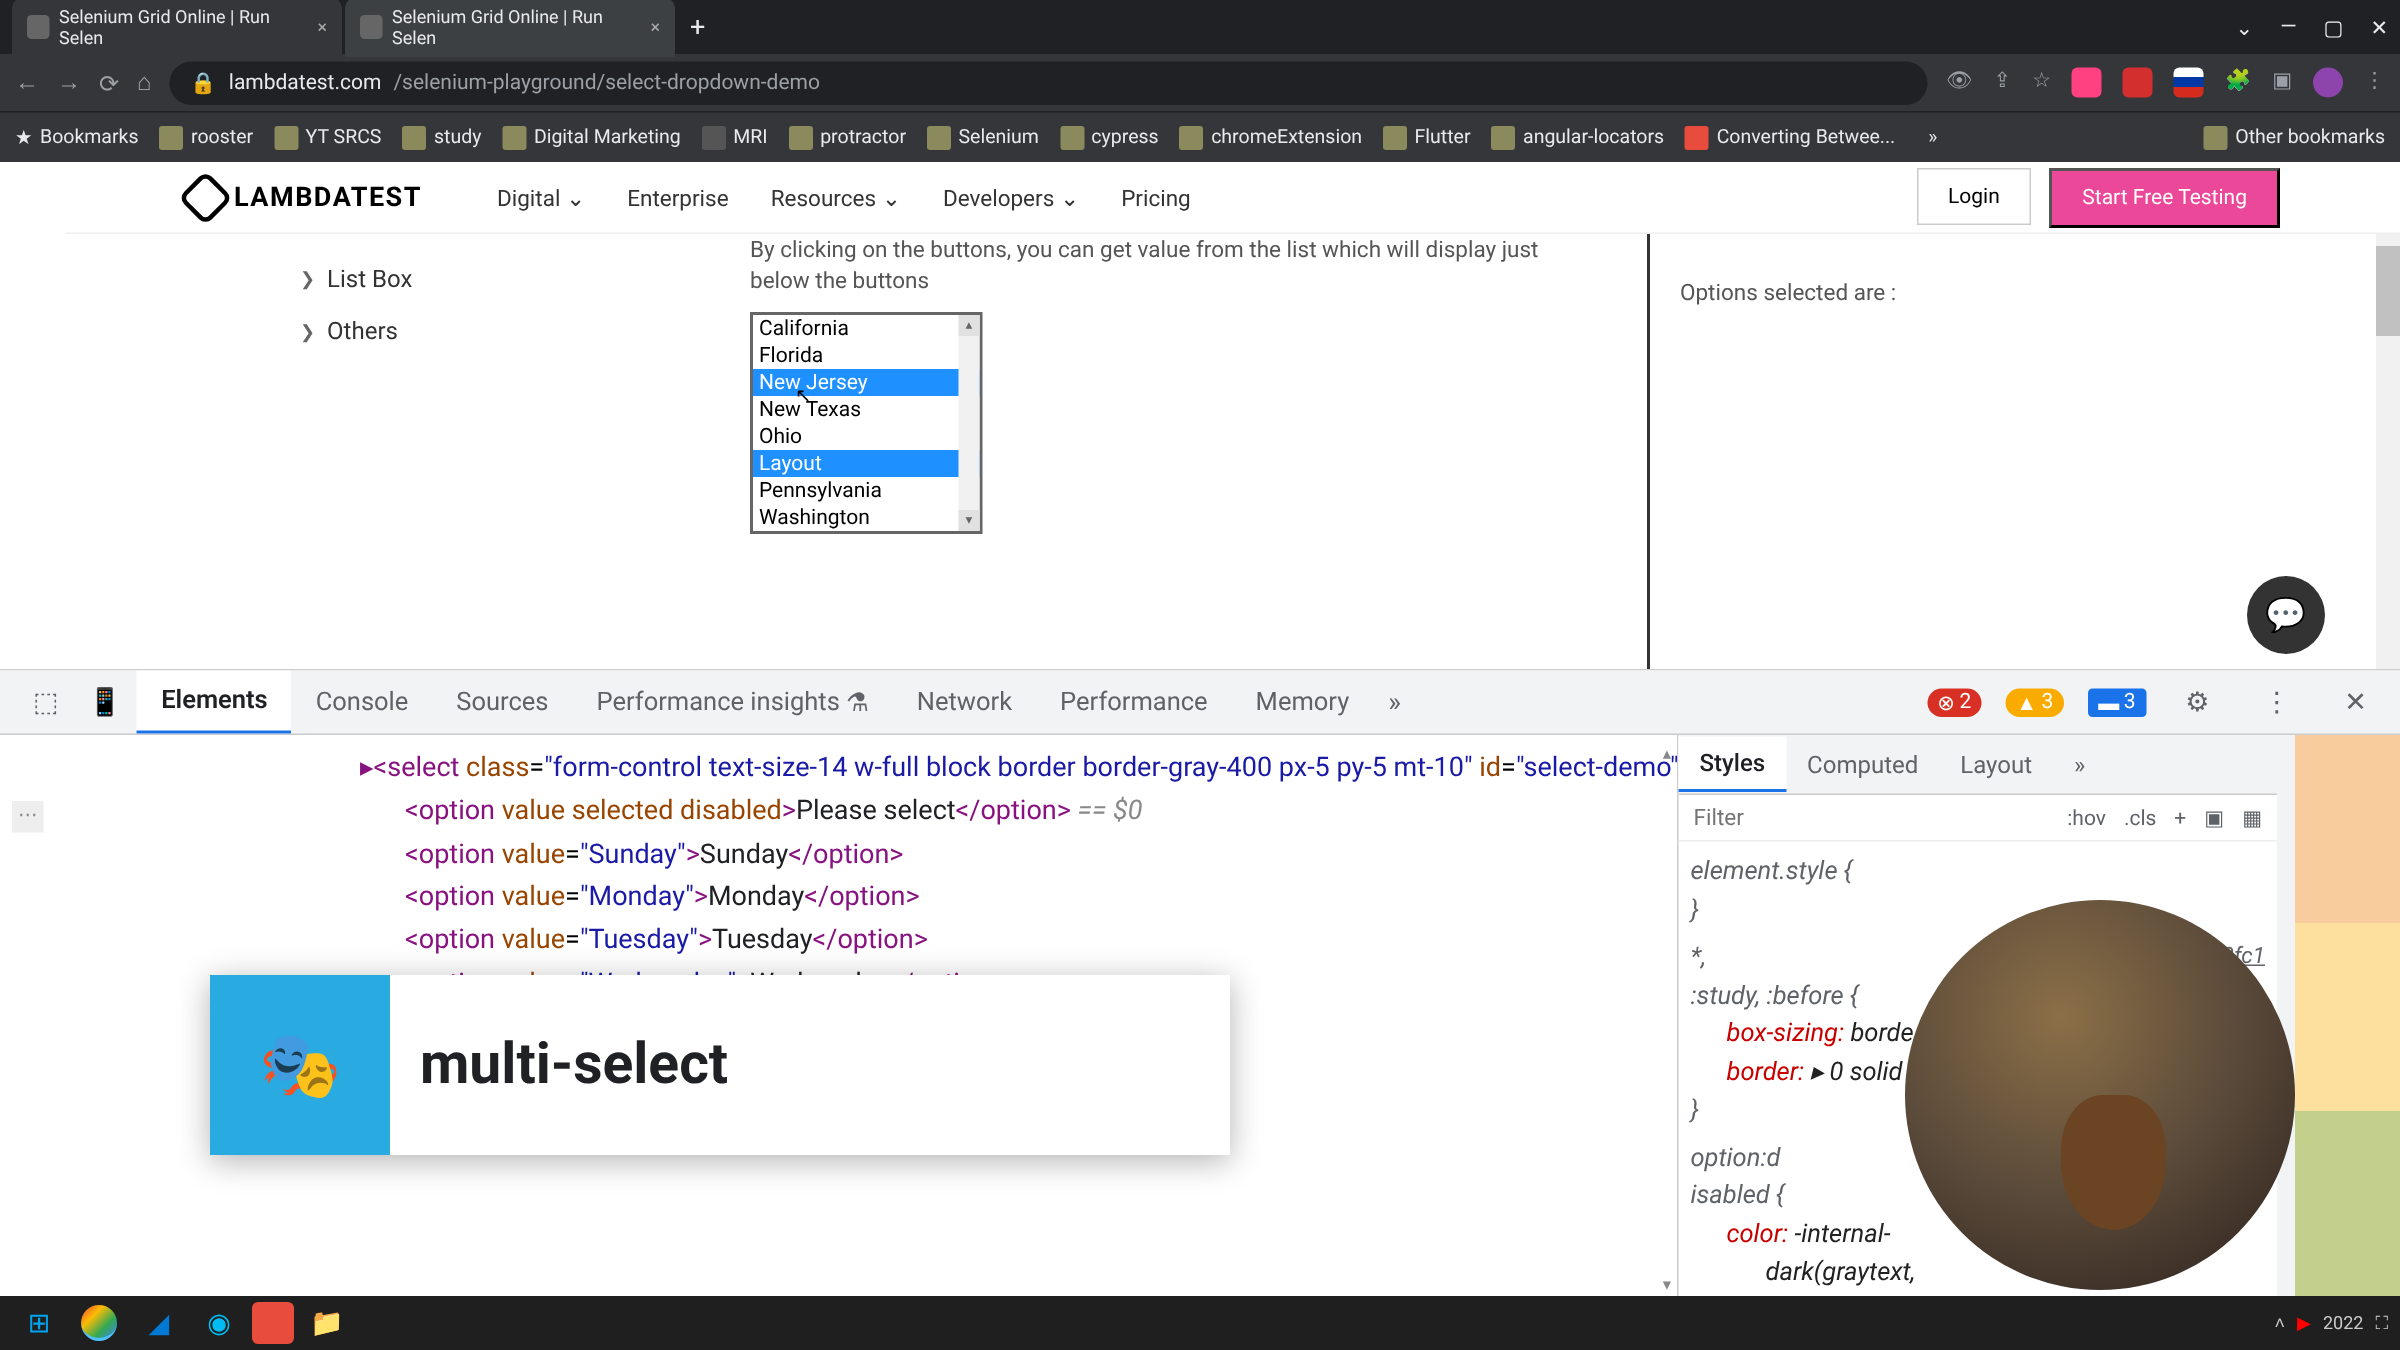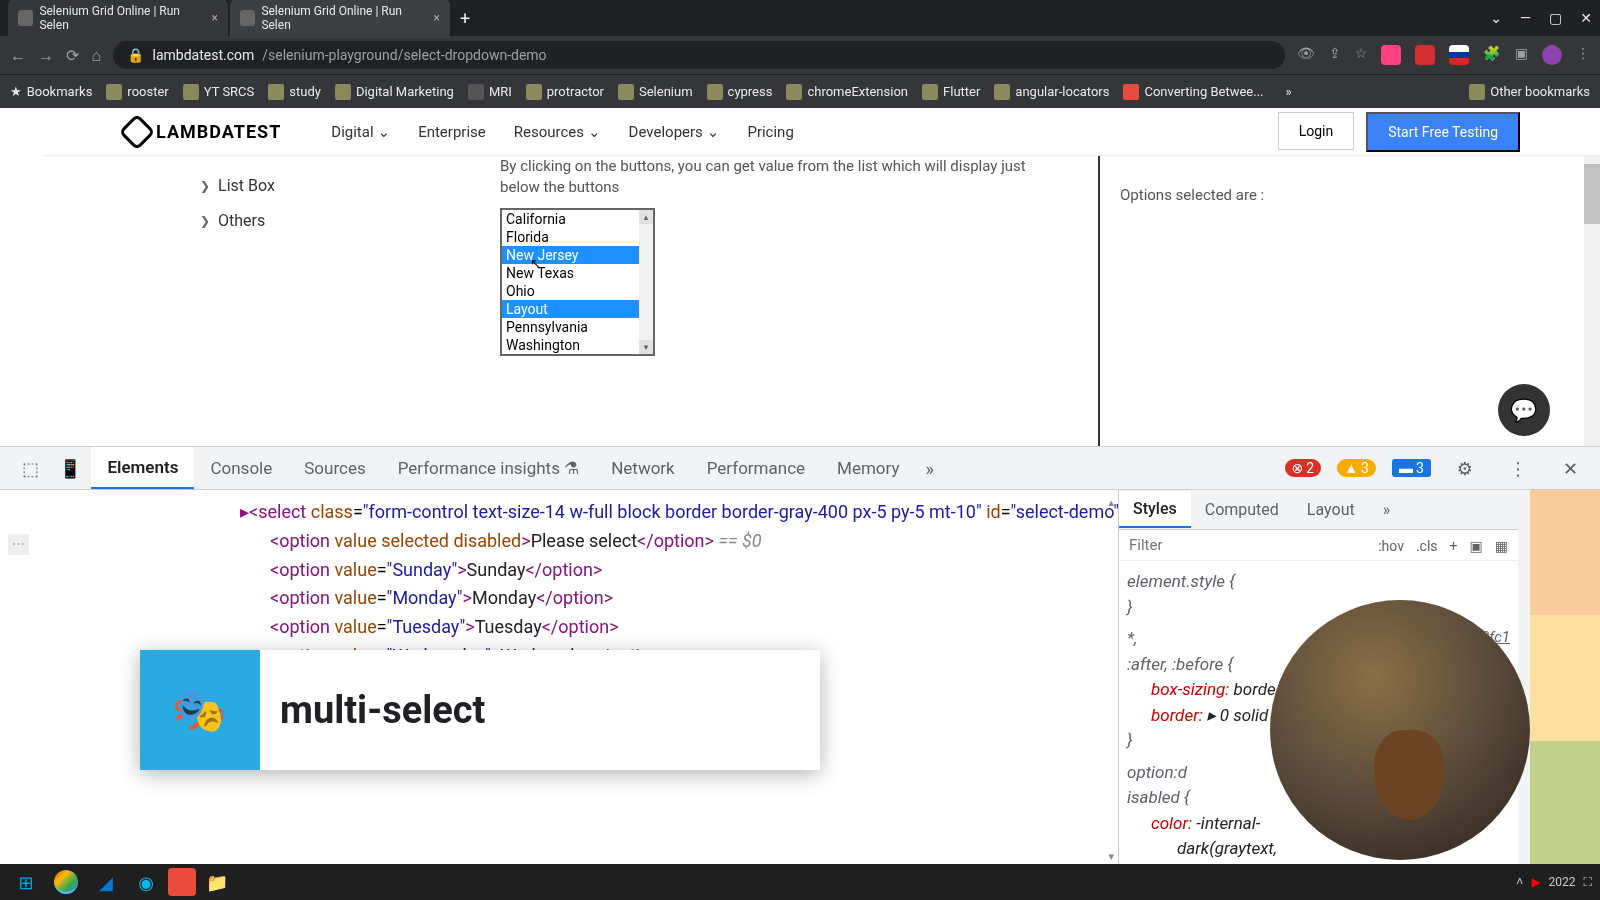--- a/index.html
+++ b/index.html
@@ -47,21 +47,21 @@
 .divider-v { width: 2px; background: #333; margin: 0 20px; }
 .right-col { width: 480px; padding-top: 30px; font-size: 15px; color: #555; }
 
 .top-nav { position: absolute; top: 108px; left: 0; right: 0; height: 48px; background: #fff; display: flex; align-items: center; padding: 0 80px; border-bottom: 1px solid #eee; z-index: 10; margin-left: 44px; }
 .logo { display: flex; align-items: center; gap: 6px; font-weight: 700; font-size: 18px; letter-spacing: 1px; }
 .logo-mark { width: 26px; height: 26px; border: 3px solid #000; border-radius: 6px; transform: rotate(45deg); }
 .nav-items { display: flex; gap: 28px; margin-left: 50px; font-size: 15px; color: #333; }
 .nav-item { display: flex; align-items: center; gap: 4px; cursor: pointer; }
 .nav-right { margin-left: auto; display: flex; gap: 12px; align-items: flex-start; }
 .login-btn { border: 1px solid #ccc; padding: 10px 20px; background: #fff; cursor: pointer; font-size: 14px; }
-.start-btn { background: #3b82f6; color: #fff; padding: 10px 20px; cursor: pointer; font-size: 14px; }
+.start-btn { background: #ec4899; color: #fff; padding: 10px 20px; cursor: pointer; font-size: 14px; }
 
 .chat-bubble { position: absolute; right: 50px; bottom: 10px; width: 52px; height: 52px; border-radius: 50%; background: #333; display: flex; align-items: center; justify-content: center; color: #fff; font-size: 22px; }
 .page-scroll { position: absolute; right: 0; top: 0; width: 16px; height: 100%; background: #f1f1f1; }
 .page-thumb { position: absolute; top: 8px; width: 100%; height: 60px; background: #c1c1c1; }
 
 
 .devtools { height: 460px; background: #fff; display: flex; flex-direction: column; border-top: 1px solid #ccc; }
 .dt-tabs { height: 44px; background: #f1f3f4; display: flex; align-items: center; padding: 0 12px; gap: 0; border-bottom: 1px solid #ccc; font-size: 17px; }
 .dt-icon-btn { padding: 0 10px; color: #5f6368; cursor: pointer; font-size: 18px; }
 .dt-tab { padding: 10px 16px; color: #5f6368; cursor: pointer; }
@@ -358,21 +358,21 @@
         <span class="filter-btn">:hov</span>
         <span class="filter-btn">.cls</span>
         <span class="filter-btn">+</span>
         <span class="filter-btn">▣</span>
         <span class="filter-btn">▦</span>
       </div>
       <div class="styles-content">
         <div><span class="css-sel">element.style {</span></div>
         <div><span class="css-sel">}</span></div>
         <div style="margin-top:6px"><span class="css-sel">*,</span><span class="css-link">729bd30777c3fc1</span></div>
-        <div><span class="css-sel">:after, :before {</span></div>
+        <div><span class="css-sel">:study, :before {</span></div>
         <div><span class="css-prop">box-sizing:</span> <span class="css-val">borde</span></div>
         <div><span class="css-prop">border:</span> <span class="css-val">▸ 0 solid</span></div>
         <div><span class="css-sel">}</span></div>
         <div style="margin-top:6px"><span class="css-sel">option:d</span><span class="css-ua">user ag</span></div>
         <div><span class="css-sel">isabled {</span></div>
         <div><span class="css-prop">color:</span> <span class="css-val">-internal-</span></div>
         <div style="padding-left:50px"><span class="css-val">dark(graytext,</span></div>
       </div>
     </div>
     <div class="styles-gutter"></div>

